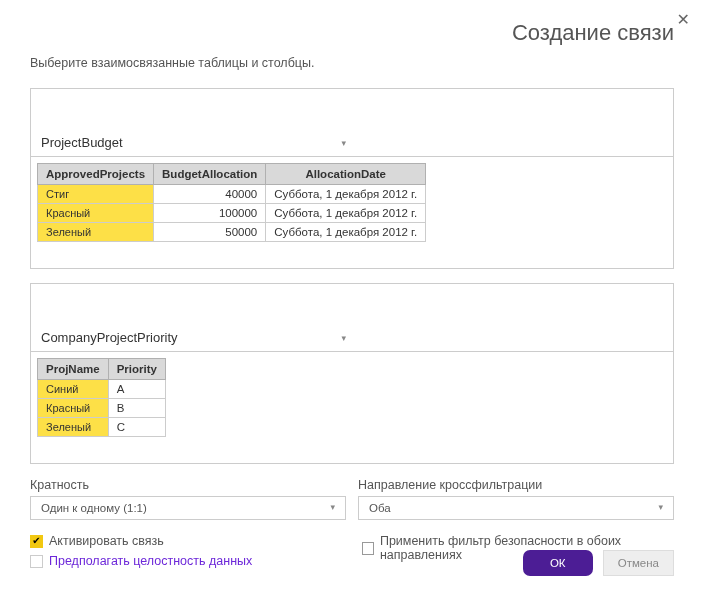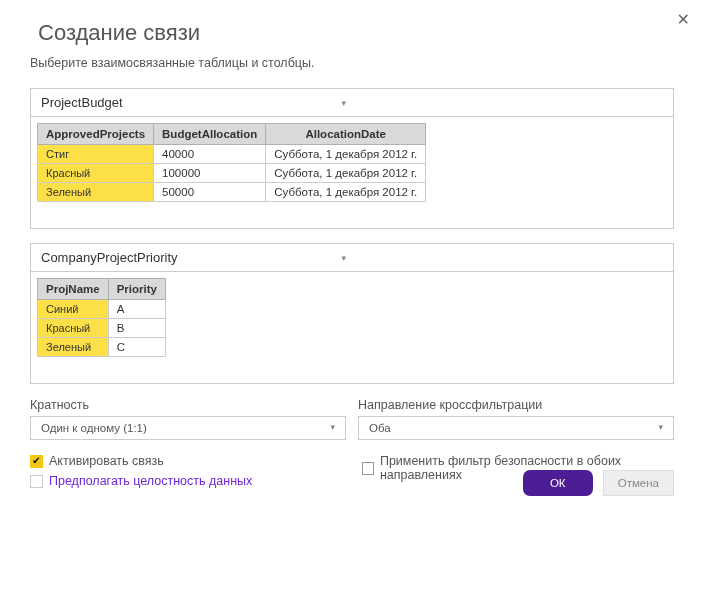--- a/index.html
+++ b/index.html
@@ -22,36 +22,38 @@
     top: 10px;
     right: 14px;
     font-size: 16px;
     color: #666;
     cursor: pointer;
   }
   .title {
     font-size: 22px;
     font-weight: 300;
     color: #555;
-    margin: 2px 0 10px 8px;
+    margin: 2px 0 10px 0;
+    text-align: right;
   }
   .subtitle {
     font-size: 12.5px;
     color: #555;
     margin-bottom: 18px;
   }
   .table-block {
     border: 1px solid #ccc;
     margin-bottom: 14px;
   }
   .select-row {
     display: flex;
     align-items: center;
     border-bottom: 1px solid #ccc;
     background: #fff;
+    margin-top: 40px;
   }
   .select-box {
     width: 325px;
     padding: 6px 10px;
     display: flex;
     justify-content: space-between;
     align-items: center;
     font-size: 13px;
     color: #333;
     cursor: pointer;
@@ -75,21 +77,21 @@
     font-weight: 600;
     color: #333;
     text-align: center;
   }
   table.grid td {
     border: 1px solid #ccc;
     padding: 3px 8px;
     color: #333;
     background: #fff;
   }
-  table.grid td.num { text-align: left; }
+  table.grid td.num { text-align: right; }
   table.grid td.rowhead {
     background: #fde047;
     font-size: 11px;
   }
   .options-row {
     display: flex;
     gap: 12px;
     margin-top: 6px;
   }
   .opt-col { flex: 1; }

